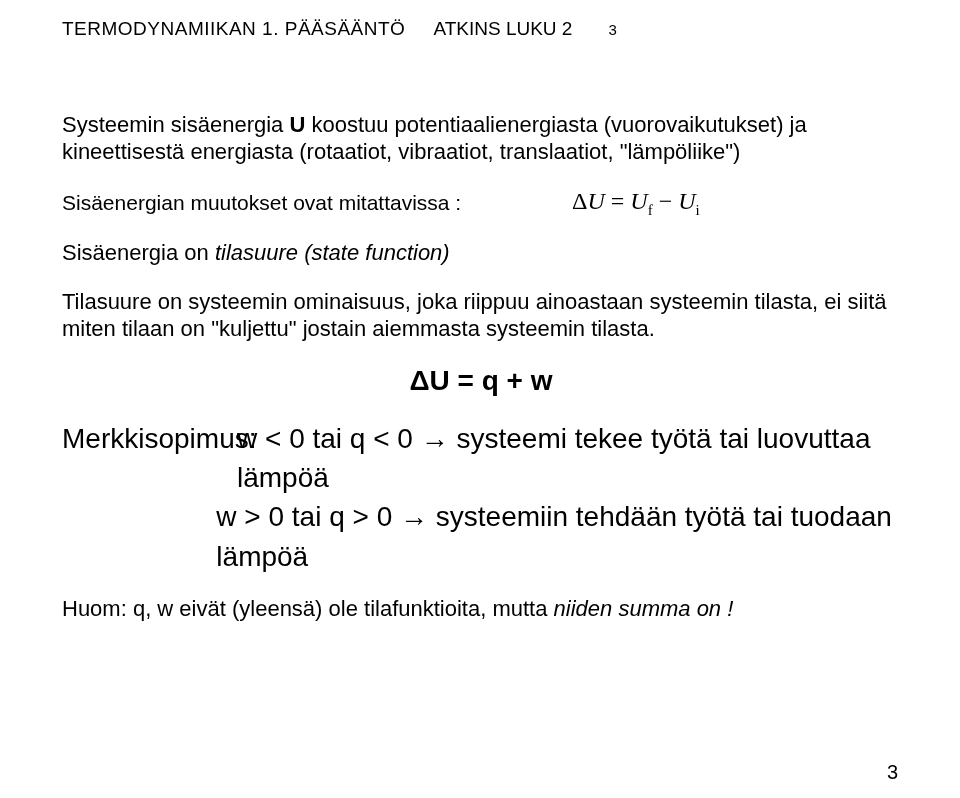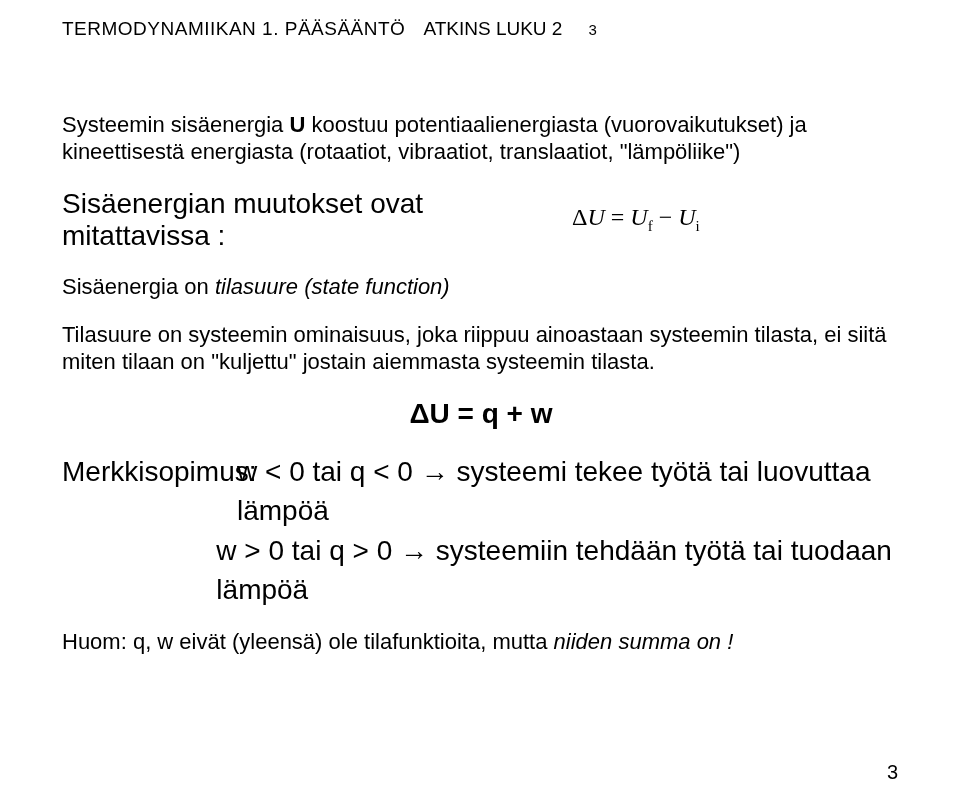--- a/index.html
+++ b/index.html
@@ -18,40 +18,41 @@
   .header {
     display: flex;
     justify-content: space-between;
     align-items: baseline;
     font-size: 19px;
     margin-bottom: 72px;
   }
   .header .right {
     display: flex;
     align-items: baseline;
+    gap: 10px;
   }
   .header .pagenum {
     font-size: 15px;
     margin-left: 26px;
   }
   .header .headtitle {
     letter-spacing: 0.5px;
   }
   .para {
     font-size: 22px;
     line-height: 1.22;
     margin-bottom: 22px;
   }
   .row-mitta {
     display: flex;
     align-items: center;
     margin-bottom: 22px;
   }
   .row-mitta .lbl {
-    font-size: 28px;
+    font-size: 21px;
     width: 510px;
   }
   .formula {
     font-family: "Times New Roman", Times, serif;
     font-size: 24px;
     font-style: italic;
   }
   .formula .upright {
     font-style: normal;
   }

